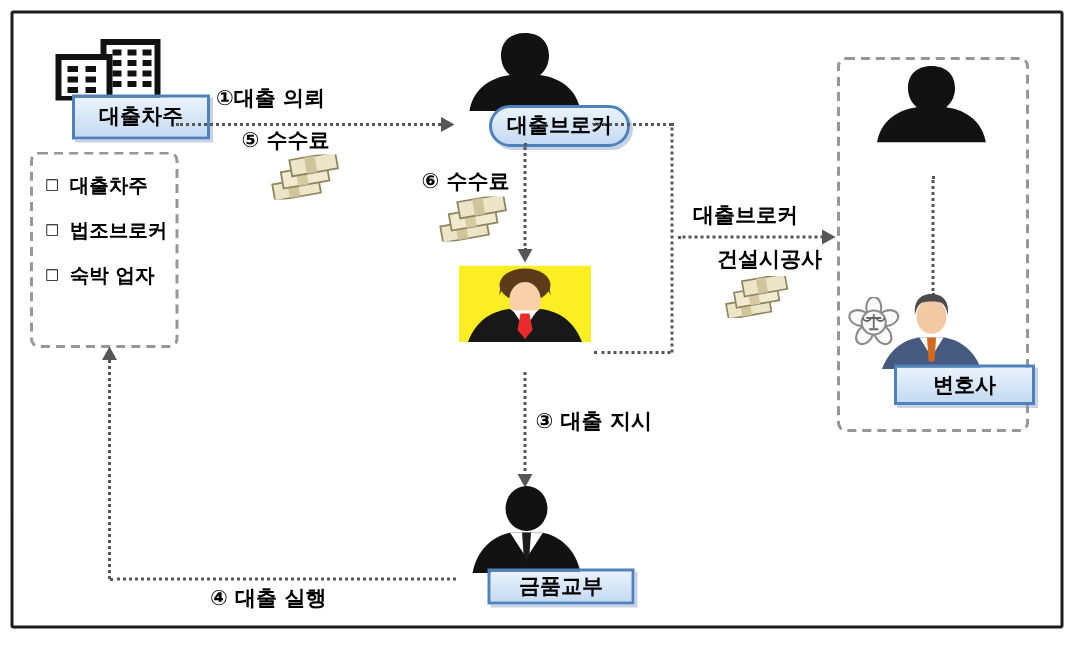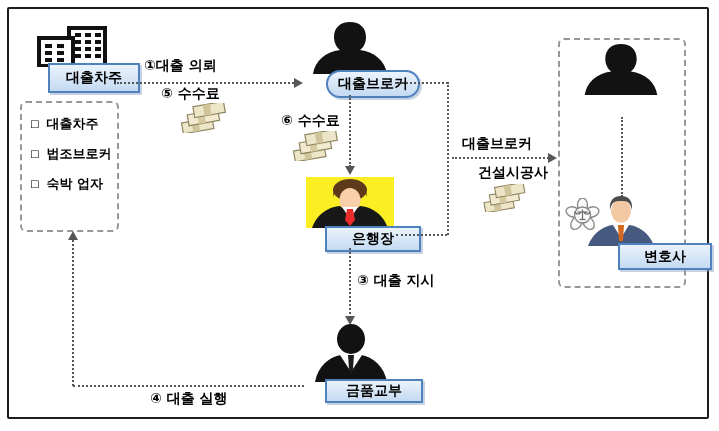--- a/index.html
+++ b/index.html
@@ -109,21 +109,20 @@
 
   <svg class="icon" style="left:306px;top:177px;" width="88" height="51" viewBox="0 0 88 51">
     <rect x="0" y="0" width="88" height="51" fill="#fbee23"></rect>
     <ellipse cx="44" cy="13" rx="17" ry="11" fill="#5d3a1a"></ellipse>
     <ellipse cx="44" cy="23" rx="10.5" ry="12" fill="#f9d0a9"></ellipse>
     <path d="M27,20 C27,9 35,5 44,5 C53,5 61,9 61,20 C58,11 52,9 44,9 C36,9 30,11 27,20 Z" fill="#5d3a1a"></path>
     <path d="M6,51 C12,35 24,30 34,29 L39,33 L44,37 L49,33 L54,29 C64,30 76,35 82,51 Z" fill="#181818"></path>
     <polygon points="36,30 52,30 44,42" fill="#ffffff"></polygon>
     <path d="M41,32 L47,32 L49,43 L44,49 L39,43 Z" fill="#e92b2b"></path>
   </svg>
-  <div class="nbox" style="left:304px;top:226px;width:92px;height:22px;">은행장</div>
 
   <div class="hline" style="left:395px;top:82px;width:53px;"></div>
   <div class="vline" style="left:447px;top:82px;height:153px;"></div>
   <div class="hline" style="left:396px;top:234px;width:51px;"></div>
   <div class="hline" style="left:452px;top:157px;width:100px;"></div>
   <div class="arr arr-right" style="left:548px;top:153px;"></div>
   <div class="flow-label" style="left:462px;top:135px;">대출브로커</div>
   <div class="flow-label" style="left:478px;top:164px;">건설시공사</div>
   <svg class="icon" style="left:481px;top:184px;" width="48" height="28" viewBox="0 0 50 30">
     <g transform="rotate(-10 25 15)">
@@ -159,31 +158,31 @@
       <circle cx="17.5" cy="17" r="8"></circle>
     </g>
     <g stroke="#666" stroke-width="1.2" fill="none">
       <line x1="17.5" y1="11.5" x2="17.5" y2="21"></line>
       <line x1="12.5" y1="14" x2="22.5" y2="14"></line>
       <path d="M10.5,14 a2.5,2 0 0 0 5,0"></path>
       <path d="M19.5,14 a2.5,2 0 0 0 5,0"></path>
       <line x1="14.5" y1="21.5" x2="20.5" y2="21.5"></line>
     </g>
   </svg>
-  <div class="nbox" style="left:597px;top:243px;width:90px;height:23px;">변호사</div>
+  <div class="nbox" style="left:575px;top:243px;width:90px;height:23px;">변호사</div>
 
   <div class="vline" style="left:349px;top:248px;height:70px;"></div>
   <div class="arr arr-down" style="left:345px;top:316px;"></div>
   <div class="flow-label" style="left:357px;top:272px;">③ 대출 지시</div>
 
   <svg class="icon" style="left:313px;top:324px;" width="76" height="58" viewBox="0 0 76 58">
     <ellipse cx="38" cy="15" rx="14" ry="15" fill="#121212"></ellipse>
     <path d="M2,58 C5,42 16,33 28,31 L48,31 C60,33 71,42 74,58 Z" fill="#121212"></path>
     <polygon points="27,31 49,31 38,48" fill="#ffffff"></polygon>
     <polygon points="35,31 41,31 40,45 38,51 36,45" fill="#1c1c1c"></polygon>
   </svg>
   <div class="nbox" style="left:304px;top:379px;width:94px;height:20px;">금품교부</div>
 
   <div class="hline" style="left:73px;top:385px;width:231px;"></div>
   <div class="vline" style="left:72px;top:240px;height:146px;"></div>
   <div class="arr arr-up" style="left:68px;top:231px;"></div>
-  <div class="flow-label" style="left:140px;top:390px;margin-left:10px;">④ 대출 실행</div>
+  <div class="flow-label" style="left:140px;top:390px;">④ 대출 실행</div>
 </div>
 
 </body></html>

